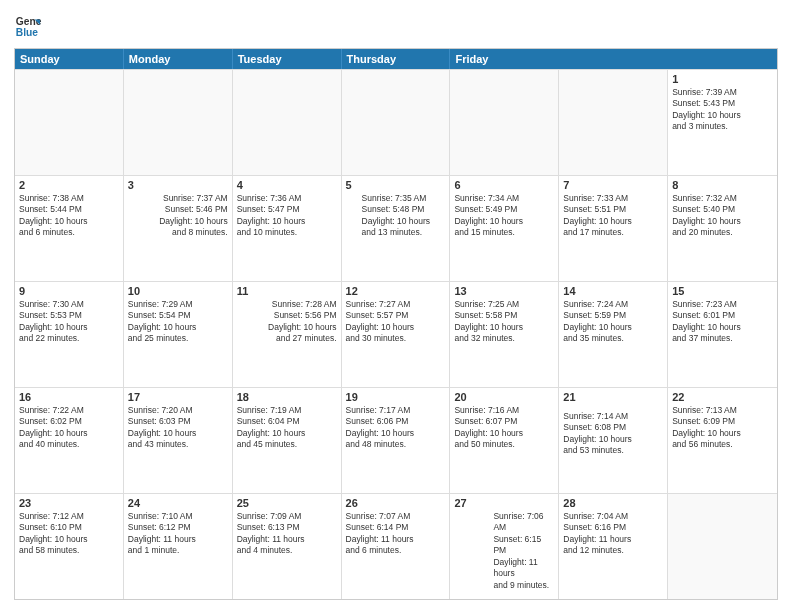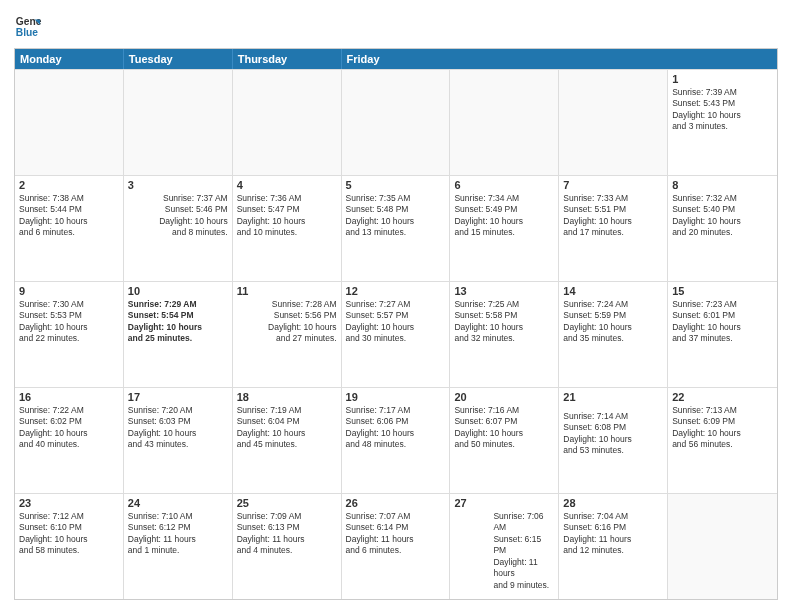--- a/index.html
+++ b/index.html
@@ -109,20 +109,21 @@
       </svg>
     </div>
     <div class="title-block">
       <div class="month-year"></div>
       <div class="location"></div>
     </div>
   </div>
 
   <div class="calendar">
     <div class="cal-header" id="cal-header">
+        <div class="cal-header-cell">Sunday</div>
         <div class="cal-header-cell">Monday</div>
         <div class="cal-header-cell">Tuesday</div>
         <div class="cal-header-cell">Thursday</div>
         <div class="cal-header-cell">Friday</div>
       </div>
     <div class="cal-body" id="cal-body">
         <div class="cal-row">
           <div class="cal-cell empty"></div>
           <div class="cal-cell empty"></div>
           <div class="cal-cell empty"></div>
@@ -154,21 +155,21 @@
           </div>
           <div class="cal-cell">
             <span class="day-num">4</span>
             <div class="cell-text" style="white-space: pre-line;">Sunrise: 7:36 AM
 Sunset: 5:47 PM
 Daylight: 10 hours
 and 10 minutes.</div>
           </div>
           <div class="cal-cell">
             <span class="day-num">5</span>
-            <div class="cell-text" style="white-space: pre-line;">Sunrise: 7:35 AM
+            <div class="cell-text" style="white-space: pre-line; margin-left: 16px;">Sunrise: 7:35 AM
 Sunset: 5:48 PM
 Daylight: 10 hours
 and 13 minutes.</div>
           </div>
           <div class="cal-cell">
             <span class="day-num">6</span>
             <div class="cell-text" style="white-space: pre-line;">Sunrise: 7:34 AM
 Sunset: 5:49 PM
 Daylight: 10 hours
 and 15 minutes.</div>
@@ -191,21 +192,21 @@
         <div class="cal-row">
           <div class="cal-cell">
             <span class="day-num">9</span>
             <div class="cell-text" style="white-space: pre-line;">Sunrise: 7:30 AM
 Sunset: 5:53 PM
 Daylight: 10 hours
 and 22 minutes.</div>
           </div>
           <div class="cal-cell">
             <span class="day-num">10</span>
-            <div class="cell-text" style="white-space: pre-line; font-weight: bold;">Sunrise: 7:29 AM
+            <div class="cell-text" style="white-space: pre-line;">Sunrise: 7:29 AM
 Sunset: 5:54 PM
 Daylight: 10 hours
 and 25 minutes.</div>
           </div>
           <div class="cal-cell">
             <span class="day-num">11</span>
             <div class="cell-text" style="white-space: pre-line; text-align: right;">Sunrise: 7:28 AM
 Sunset: 5:56 PM
 Daylight: 10 hours
 and 27 minutes.</div>

